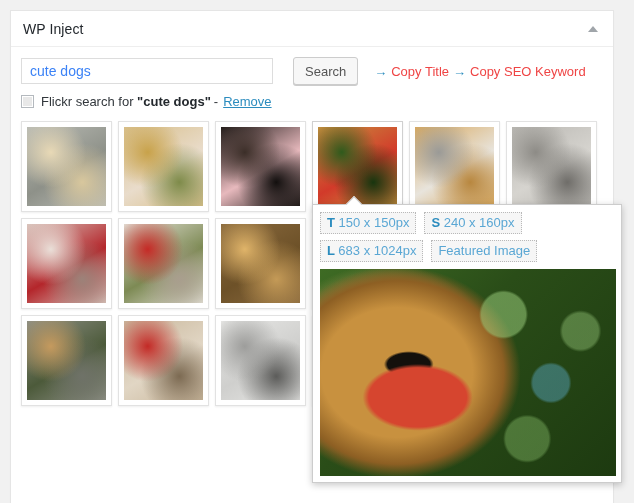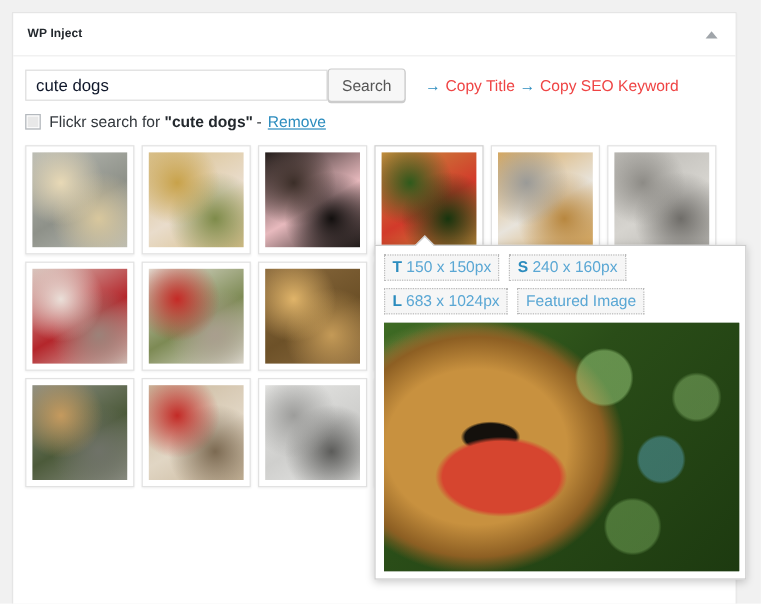--- a/index.html
+++ b/index.html
@@ -18,43 +18,43 @@
     position:absolute;left:10px;top:10px;width:604px;min-height:500px;
     background:#fff;border:1px solid #e5e5e5;
     box-shadow:0 1px 1px rgba(0,0,0,.04);
     box-sizing:border-box;
   }
   .panel-header{
     position:relative;height:36px;border-bottom:1px solid #eee;
     display:flex;align-items:center;padding:0 12px;box-sizing:border-box;
   }
   .panel-title{
-    font-size:10px;font-weight:bold;color:#23282d;
+    font-size:14px;font-weight:normal;color:#23282d;
     font-family:"Liberation Sans", sans-serif;letter-spacing:.1px;
   }
   .toggle-arrow{
     position:absolute;right:10px;top:50%;transform:translateY(-50%);
     width:20px;height:20px;cursor:pointer;
     display:flex;align-items:center;justify-content:center;
   }
   .toggle-arrow svg{display:block;}
 
   .panel-body{padding:10px 10px 0 10px;}
 
   
   .search-row{display:flex;align-items:center;gap:0;}
   .search-input{
     width:252px;height:26px;box-sizing:border-box;
     border:1px solid #ddd;border-radius:0;background:#fff;
-    padding:0 8px;font-size:14px;color:#0f172a;
+    padding:0 8px;font-size:14px;color:#3b82f6;
     font-family:"Liberation Sans", sans-serif;
     outline:none;
   }
   .search-btn{
-    margin-left:0;height:28px;padding:0 11px;box-sizing:border-box;
+    margin-left:20px;height:28px;padding:0 11px;box-sizing:border-box;
     background:#f7f7f7;border:1px solid #ccc;border-radius:3px;
     color:#555;font-size:13px;cursor:pointer;
     font-family:"Liberation Sans", sans-serif;
     box-shadow:0 1px 0 #ccc;
   }
   .copy-links{margin-left:16px;display:flex;align-items:center;gap:4px;white-space:nowrap;}
   .copy-link{
     color:#ef4444;text-decoration:none;font-size:13px;cursor:pointer;
   }
   .arrow-glyph{color:#2b8cbe;font-size:13px;}

